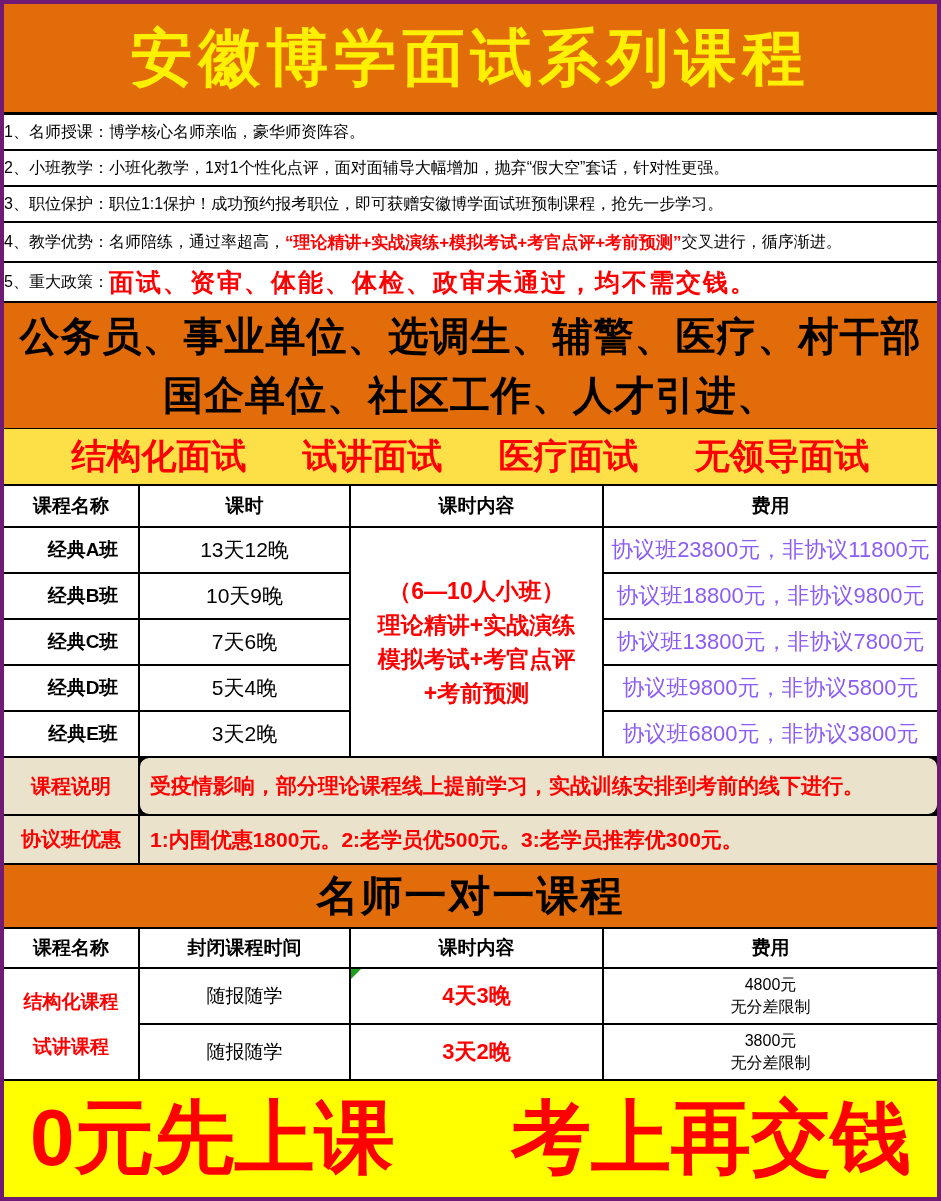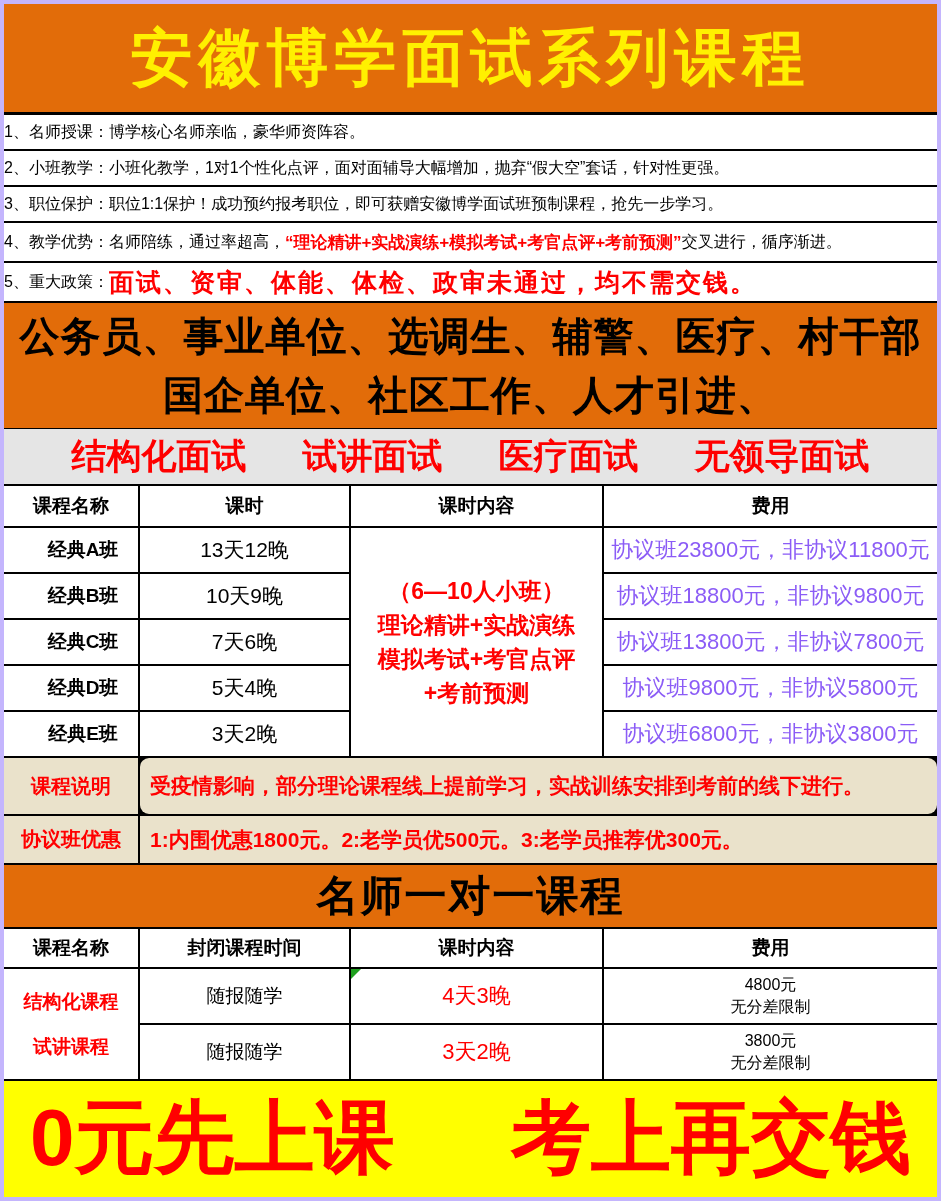--- a/index.html
+++ b/index.html
@@ -1,19 +1,19 @@
 <!DOCTYPE html>
 <html><head>
 <meta charset="utf-8">
 <style>
   * { margin:0; padding:0; box-sizing:border-box; }
   body { background:#888; font-family:"Liberation Sans", sans-serif; }
   .poster {
     width:941px; height:1201px; margin:0 auto;
-    border:4px solid #c4b5fd; background:#fff;
+    border:4px solid #701a75; background:#fff;
     display:flex; flex-direction:column; overflow:hidden;
   }
   
   .title-banner {
     height:111px; background:#E26C09; border-bottom:3px solid #000;
     display:flex; align-items:center; justify-content:center;
   }
   .title-banner h1 {
     color:#FFF000; font-size:62px; font-weight:bold; letter-spacing:6px;
     font-family:"Liberation Serif", serif; white-space:nowrap;
@@ -30,21 +30,21 @@
   .feat .hl-big { color:#FF0000; font-weight:bold; font-size:25px; letter-spacing:2px; font-family:"Liberation Serif", serif; }
   
   .audience {
     height:126px; background:#E26C09; border-bottom:1px solid #000;
     display:flex; flex-direction:column; align-items:center; justify-content:center;
     color:#000; font-weight:bold; font-size:40px; line-height:59px;
     letter-spacing:1px; white-space:nowrap;
   }
   
   .types {
-    height:57px; background:#e5e5e5; border-bottom:2px solid #000;
+    height:57px; background:#fde047; border-bottom:2px solid #000;
     display:flex; align-items:center; justify-content:center; gap:56px;
     color:#FF0000; font-weight:bold; font-size:35px; white-space:nowrap;
   }
   
   .grid1 {
     display:grid; background:#000; gap:2px;
     grid-template-columns:134px 209px 251px 1fr;
     grid-template-rows:40px 44px 44px 44px 44px 44px 56px 47px;
   }
   .c { background:#fff; display:flex; align-items:center; justify-content:center; white-space:nowrap; overflow:hidden; }
@@ -71,21 +71,21 @@
   .grid2 {
     display:grid; background:#000; gap:2px;
     grid-template-columns:134px 209px 251px 1fr;
     grid-template-rows:38px 54px 54px;
   }
   .label2 {
     grid-column:1; grid-row:2 / 4; flex-direction:column; justify-content:space-around;
     color:#FF0000; font-weight:bold; font-size:19px; padding:10px 0;
   }
   .time2 { font-size:19px; color:#000; }
-  .content2 { color:#FF0000; font-weight:normal; font-size:22px; position:relative; }
+  .content2 { color:#FF0000; font-weight:bold; font-size:22px; position:relative; }
   .marker {
     position:absolute; top:0; left:0; width:0; height:0;
     border-top:10px solid #1FA01F; border-right:10px solid transparent;
   }
   .fee2 { flex-direction:column; font-size:16px; line-height:22px; color:#000; }
   
   .footer {
     flex:1; background:#FFFF00; border-top:2px solid #000;
     display:flex; align-items:center; justify-content:space-between; padding:0 26px;
     color:#FF0000; font-weight:900; font-size:80px; white-space:nowrap;

